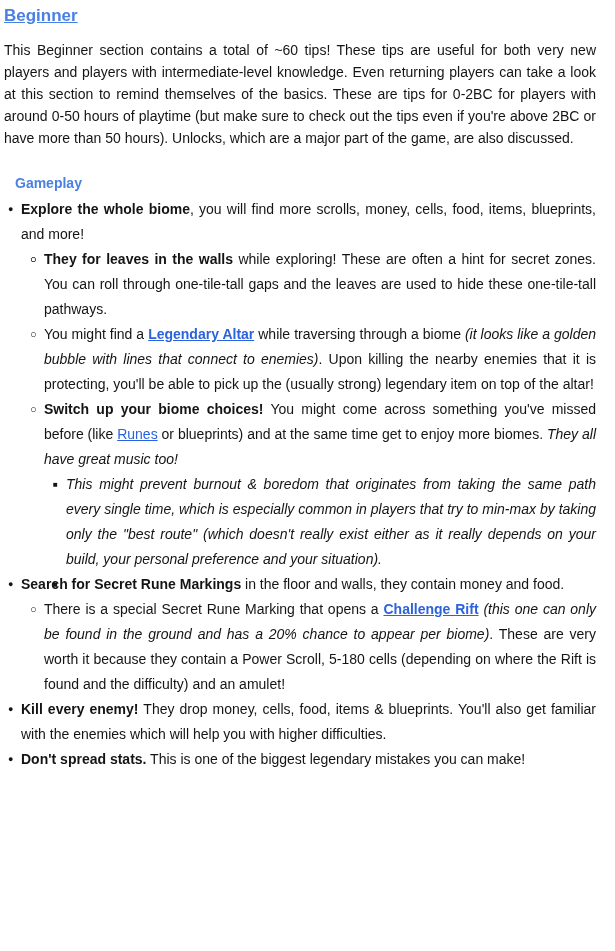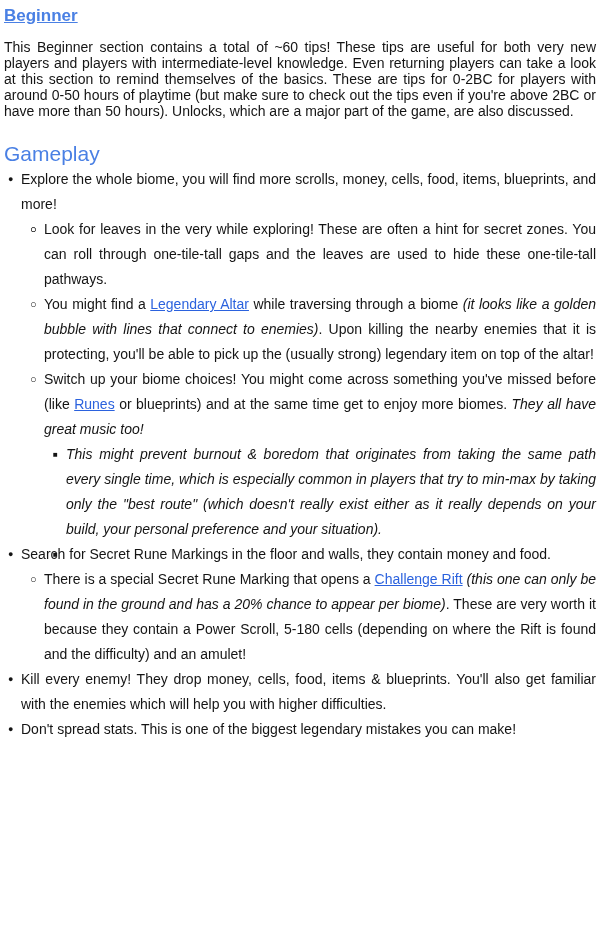--- a/index.html
+++ b/index.html
@@ -30,28 +30,28 @@
     line-height: 20px;
     font-weight: bold;
     color: var(--heading-blue);
     text-decoration: underline;
     display: inline-block;
   }
   .title-row { margin: 0; }
   .intro {
     margin: 0;
     font-size: 14px;
-    line-height: 16px;
+    line-height: 22px;
     text-align: justify;
   }
   .section-heading {
-    margin: 22px 0 1px 0;
-    font-size: 21px;
+    margin: 22px 0 1px 11px;
+    font-size: 14px;
     line-height: 25px;
-    font-weight: normal;
+    font-weight: bold;
     color: var(--heading-blue);
   }
   .tips { margin: 0; }
   .tip {
     position: relative;
     font-size: 14px;
     line-height: 25px;
     text-align: justify;
   }
   .tip.level-1 { padding-left: 17px; }
@@ -59,21 +59,21 @@
   .tip.level-3 { padding-left: 62px; }
   .marker {
     position: absolute;
     top: 0;
     line-height: 25px;
     color: var(--text-color);
   }
   .level-1 > .marker { left: 4px;  font-size: 9px;  }
   .level-2 > .marker { left: 26px; font-size: 11px; }
   .level-3 > .marker { left: 49px; font-size: 8px;  }
-  .b { font-weight: normal; }
+  .b { font-weight: bold; }
   .i { font-style: italic; }
   a.doc-link {
     color: var(--link-blue);
     text-decoration: underline;
     cursor: pointer;
     margin-top: 45px;
   }
 </style>
 </head>
 <body>
@@ -81,21 +81,21 @@
 <div class="doc">
   <p class="title-row"><a class="title">Beginner</a></p>
 
   <p class="intro">This Beginner section contains a total of ~60 tips! These tips are useful for both very new players and players with intermediate-level knowledge. Even returning players can take a look at this section to remind themselves of the basics. These are tips for 0-2BC for players with around 0-50 hours of playtime (but make sure to check out the tips even if you're above 2BC or have more than 50 hours). Unlocks, which are a major part of the game, are also discussed.</p>
 
   <h2 class="section-heading">Gameplay</h2>
 
   <div class="tips">
       <div class="tip level-1"><span class="marker">●</span><span class="content"><span class="b">Explore the whole biome</span><span>, you will find more scrolls, money, cells, food, items, blueprints, and more!</span></span></div>
       <div class="tip level-2"><span class="marker">○</span></div>
-      <div class="tip level-2"><span class="marker">○</span><span class="content"><span class="b">Look for leaves in the very</span><span> while exploring! These are often a hint for secret zones. You can roll through one-tile-tall gaps and the leaves are used to hide these one-tile-tall pathways.</span></span></div>
+      <div class="tip level-2"><span class="marker">○</span><span class="content"><span class="b">They for leaves in the walls</span><span> while exploring! These are often a hint for secret zones. You can roll through one-tile-tall gaps and the leaves are used to hide these one-tile-tall pathways.</span></span></div>
       <div class="tip level-2"><span class="marker">○</span><span class="content"><span>You might find a </span><a class="doc-link b" href="#">Legendary Altar</a><span> while traversing through a biome </span><span class="i">(it looks like a golden bubble with lines that connect to enemies)</span><span>. Upon killing the nearby enemies that it is protecting, you'll be able to pick up the (usually strong) legendary item on top of the altar!</span></span></div>
       <div class="tip level-2"><span class="marker">○</span><span class="content"><span class="b">Switch up your biome choices!</span><span> You might come across something you've missed before (like </span><a class="doc-link" href="#">Runes</a><span> or blueprints) and at the same time get to enjoy more biomes. </span><span class="i">They all have great music too!</span></span></div>
       <div class="tip level-3"><span class="marker">■</span><span class="content"><span class="i">This might prevent burnout &amp; boredom that originates from taking the same path every single time, which is especially common in players that try to min-max by taking only the "best route" (which doesn't really exist either as it really depends on your build, your personal preference and your situation).</span></span></div>
       <div class="tip level-3"><span class="marker">■</span></div>
       <div class="tip level-1"><span class="marker">●</span><span class="content"><span class="b">Search for Secret Rune Markings</span><span> in the floor and walls, they contain money and food.</span></span></div>
       <div class="tip level-2"><span class="marker">○</span><span class="content"><span>There is a special Secret Rune Marking that opens a </span><a class="doc-link b" href="#">Challenge Rift</a><span> </span><span class="i">(this one can only be found in the ground and has a 20% chance to appear per biome)</span><span>. These are very worth it because they contain a Power Scroll, 5-180 cells (depending on where the Rift is found and the difficulty) and an amulet!</span></span></div>
       <div class="tip level-1"><span class="marker">●</span><span class="content"><span class="b">Kill every enemy!</span><span> They drop money, cells, food, items &amp; blueprints. You'll also get familiar with the enemies which will help you with higher difficulties.</span></span></div>
       <div class="tip level-1"><span class="marker">●</span><span class="content"><span class="b">Don't spread stats.</span><span> This is one of the biggest legendary mistakes you can make!</span></span></div>
     </div>
 </div>

